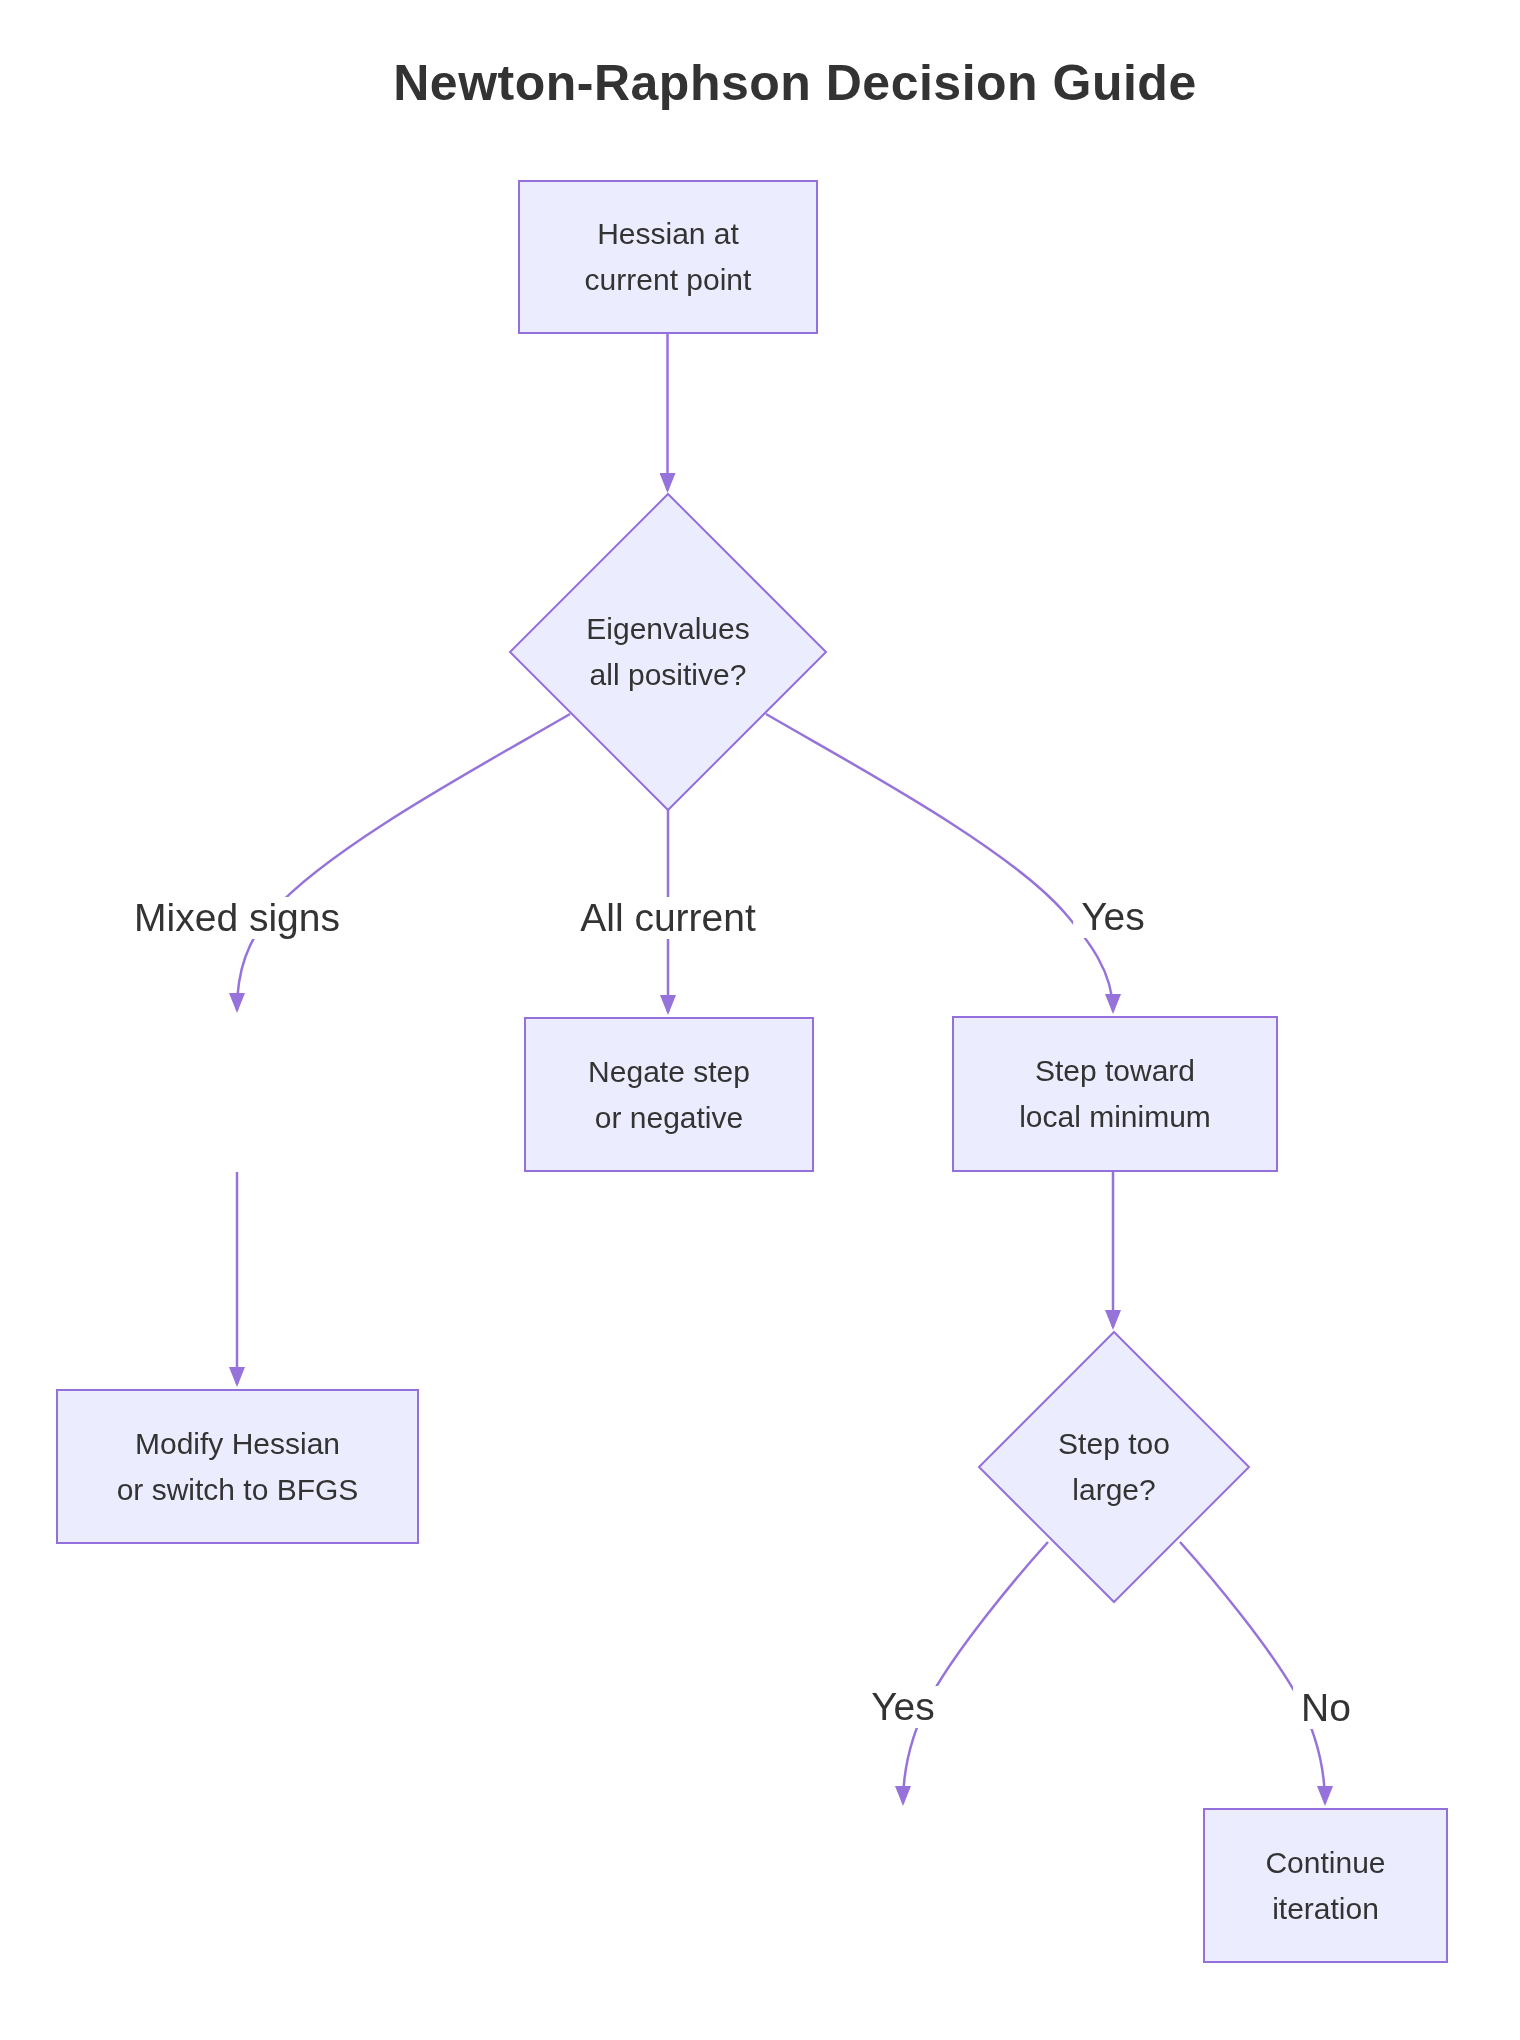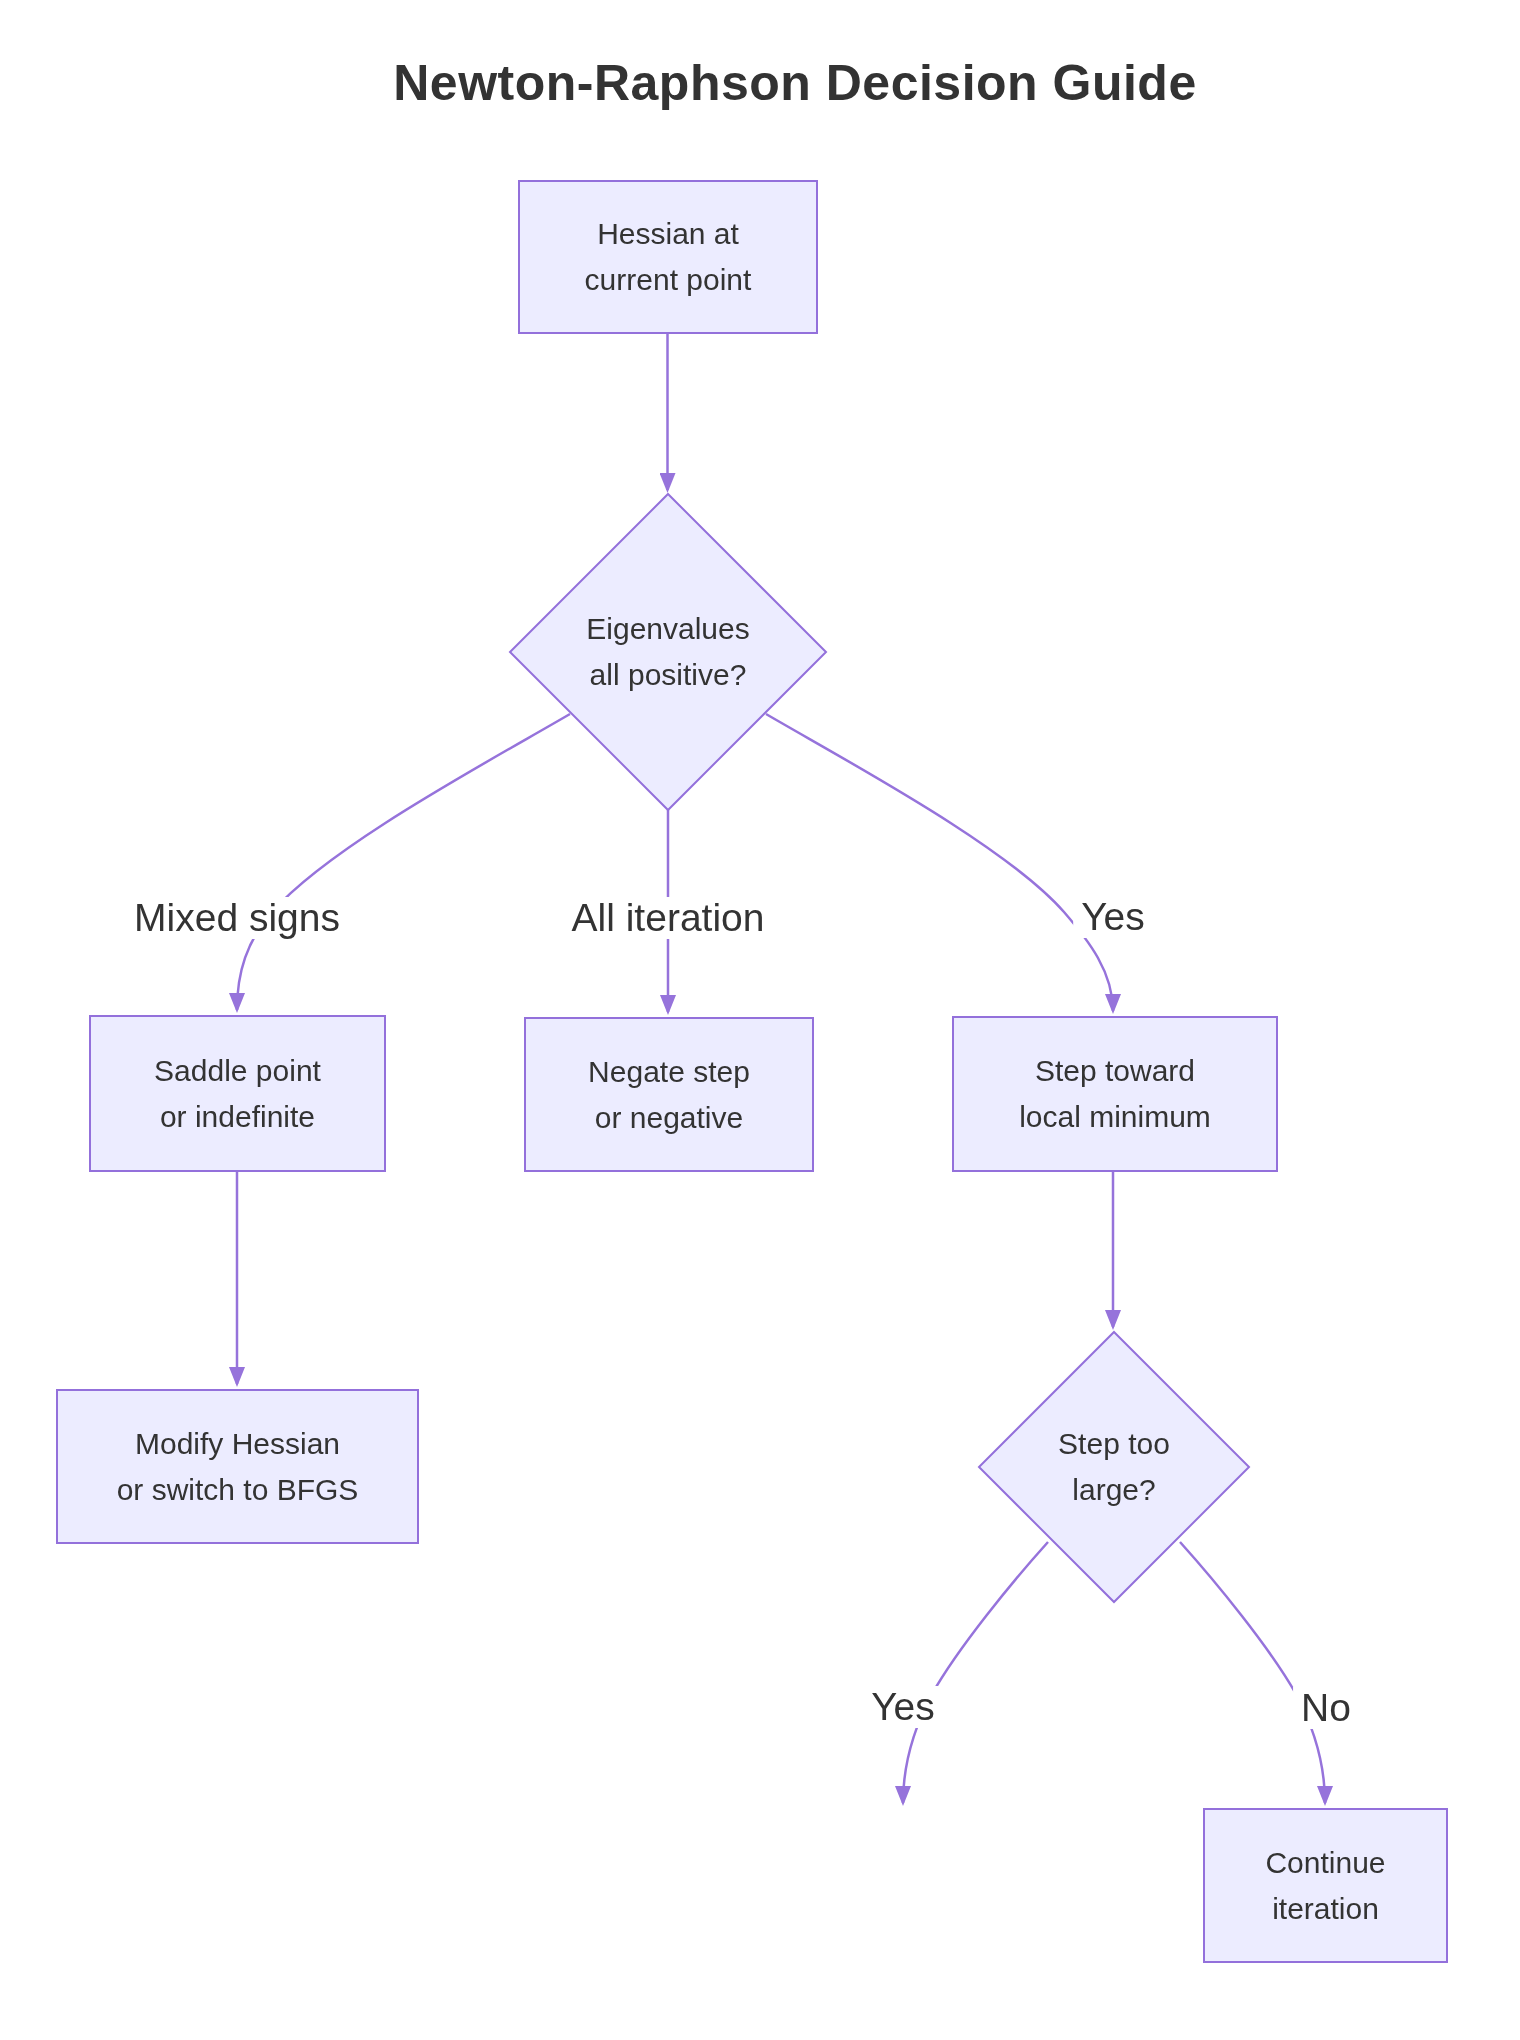--- a/index.html
+++ b/index.html
@@ -63,24 +63,20 @@
 
     <polygon class="shape" points="668,494 826,652 668,810 510,652"></polygon>
     <polygon class="shape" points="1114,1332 1249,1467 1114,1602 979,1467"></polygon>
   </svg>
 
   <div class="node" style="left:518px;top:180px;width:300px;height:154px">
     <span>Hessian at</span>
     <span>current point</span>
   </div>
 
-  <div class="node" style="left:89px;top:1015px;width:297px;height:157px">
-    <span>Saddle point</span>
-    <span>or indefinite</span>
-  </div>
 
   <div class="node" style="left:524px;top:1017px;width:290px;height:155px">
     <span>Negate step</span>
     <span>or negative</span>
   </div>
 
   <div class="node" style="left:952px;top:1016px;width:326px;height:156px">
     <span>Step toward</span>
     <span>local minimum</span>
   </div>
@@ -100,18 +96,18 @@
     <span>Eigenvalues</span>
     <span>all positive?</span>
   </div>
 
   <div class="dtext" style="left:974px;top:1421px;width:280px;height:92px">
     <span>Step too</span>
     <span>large?</span>
   </div>
 
   <div class="edge-label" style="left:237px;top:918px">Mixed signs</div>
-  <div class="edge-label" style="left:668px;top:918px">All iteration</div>
+  <div class="edge-label" style="left:668px;top:918px">All current</div>
   <div class="edge-label" style="left:1113px;top:917px">Yes</div>
   <div class="edge-label" style="left:903px;top:1707px">Yes</div>
   <div class="edge-label" style="left:1326px;top:1708px">No</div>
 
 </div>
 
 </body></html>

